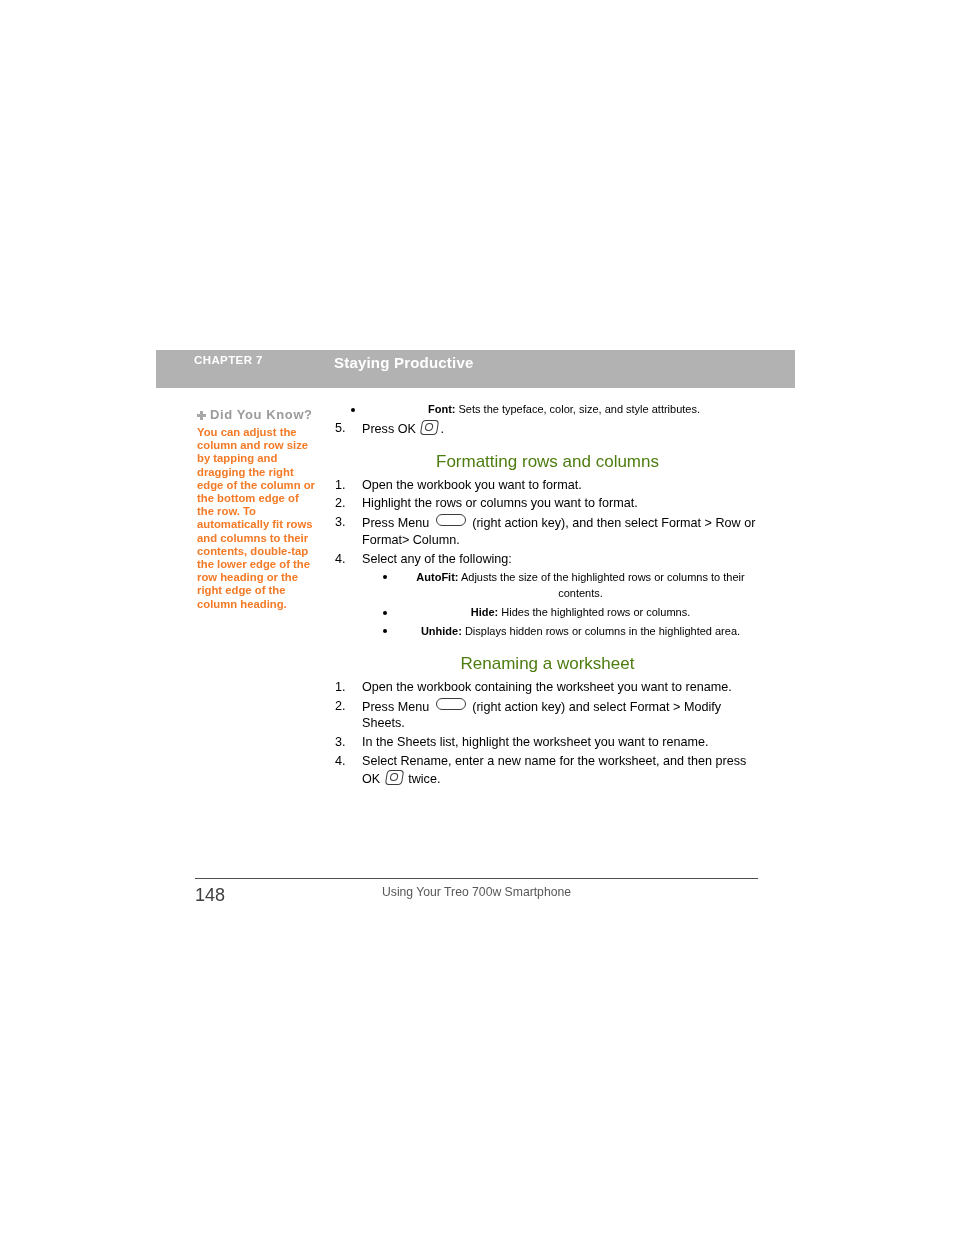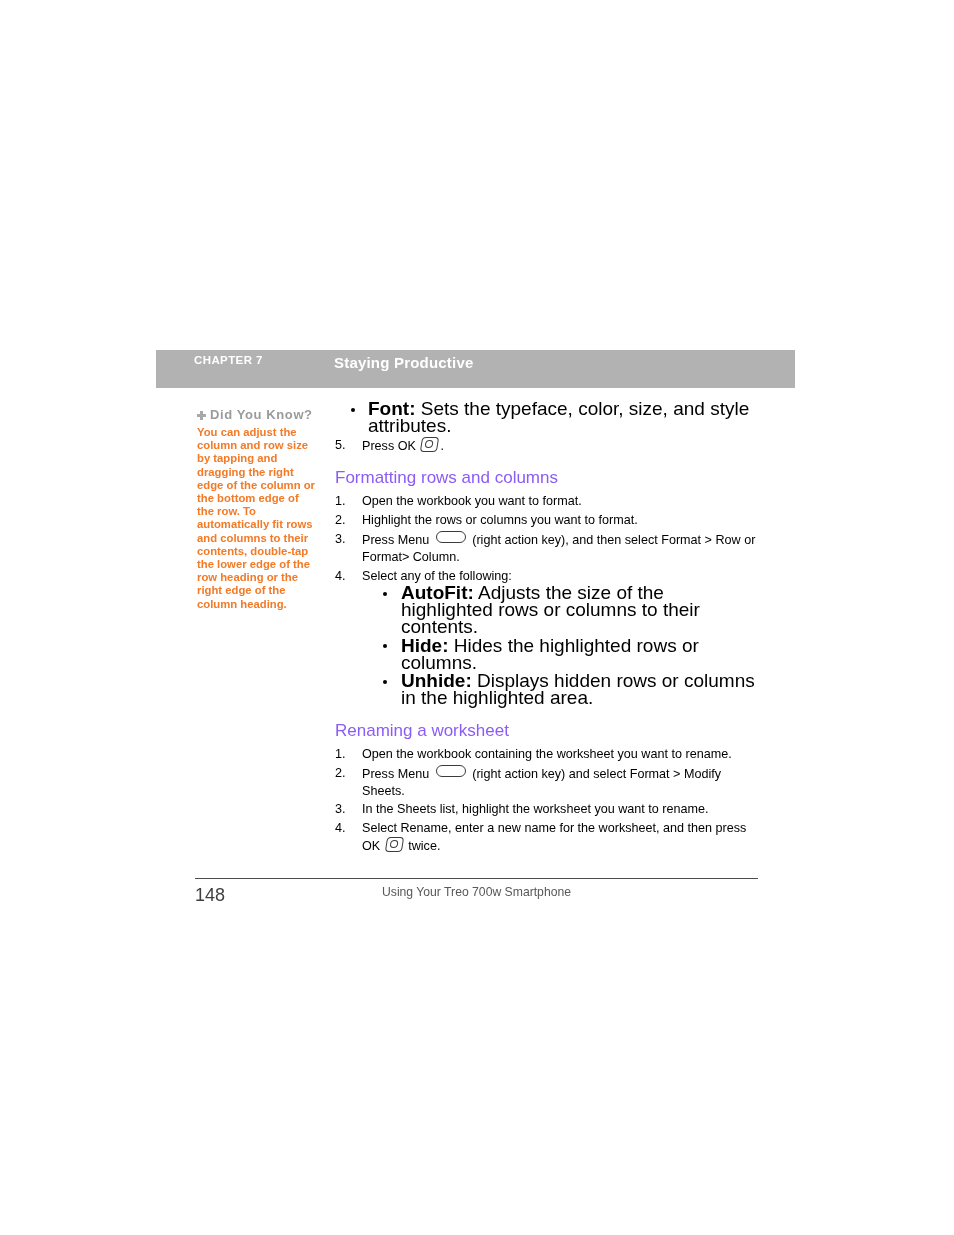--- a/index.html
+++ b/index.html
@@ -90,24 +90,25 @@
   .main {
     position: absolute;
     left: 335px;
     top: 400px;
     width: 425px;
     color: #000000;
   }
 
   .sec-head {
     font-size: 17px;
-    color: #8b5cf6;
+    color: #4d7c0f;
     font-weight: normal;
     margin: 13px 0 5px 0;
     line-height: 21px;
+    text-align: center;
   }
 
   
   .olist { margin: 0; padding: 0; list-style: none; }
   .olist > li {
     position: relative;
     padding-left: 27px;
     font-size: 12.6px;
     line-height: 16.8px;
     margin-bottom: 2px;
@@ -119,23 +120,24 @@
     width: 20px;
     text-align: left;
     font-size: 12.6px;
   }
 
   
   .blist { margin: 1px 0 0 0; padding: 0; list-style: none; }
   .blist > li {
     position: relative;
     padding-left: 39px;
-    font-size: 19px;
+    font-size: 11px;
     line-height: 16.8px;
     margin-bottom: 2px;
+    text-align: center;
   }
   .blist > li > .dot {
     position: absolute;
     left: 21px;
     top: 6.5px;
     width: 4px;
     height: 4px;
     border-radius: 50%;
     background: #000000;
   }

